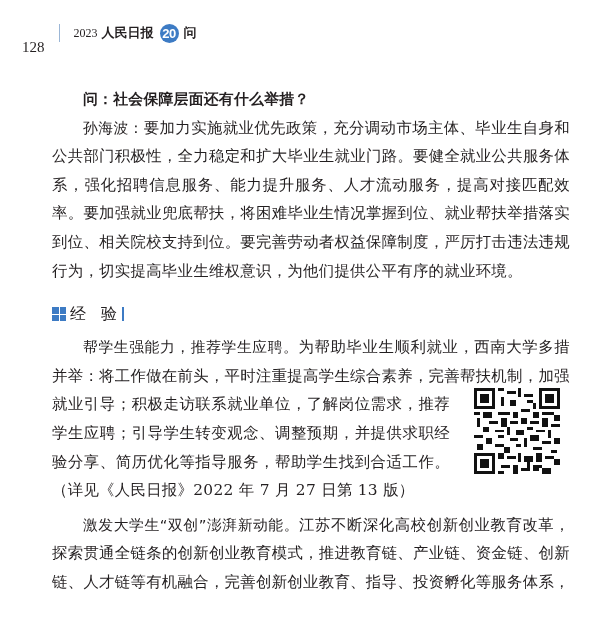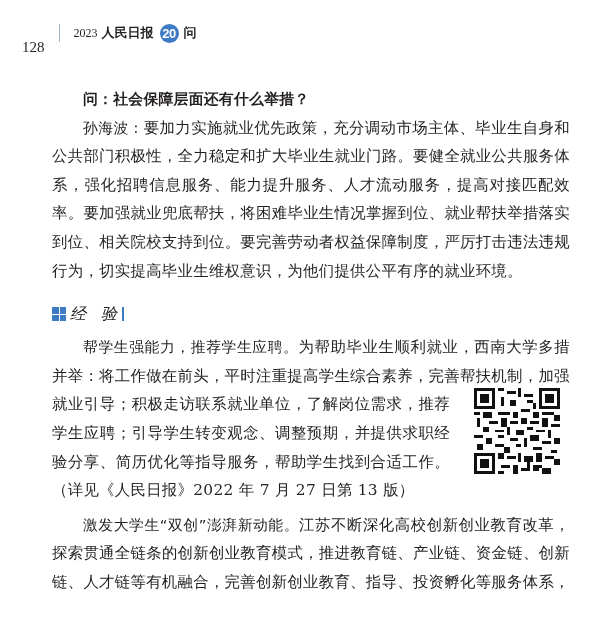--- a/index.html
+++ b/index.html
@@ -13,21 +13,21 @@
   .book-year { font-family:"Liberation Serif",serif; font-size:12px; margin-right:4px; font-weight:normal; }
   .badge { display:inline-block; width:19px; height:19px; border-radius:50%; background:#3d7bc4; color:#fff;
            font-family:"Liberation Sans",sans-serif; font-size:13px; font-weight:bold; text-align:center;
            line-height:19px; margin:0 5px 0 6px; letter-spacing:-0.5px; }
   .content { position:absolute; left:52px; top:77px; width:518px;margin-top:8px; }
   p { margin:0; font-size:15.4px; line-height:28.6px; text-align:justify; text-align-last:left; letter-spacing:0.3px; }
   .q { font-weight:bold; padding-left:31px; font-family:"DejaVu Sans","Liberation Sans",sans-serif; font-size:14.8px; margin-bottom:0px; }
   .indent { text-indent:31px; }
   .b { font-weight:normal; font-family:"DejaVu Sans","Liberation Sans",sans-serif; font-size:14.8px; }
   .section-head { display:flex; align-items:center; margin-top:16px; margin-bottom:6px; height:26px;
-                  font-family:"DejaVu Sans","Liberation Sans",sans-serif; font-size:16px; color:#231f20;font-style:italic; }
+                  font-family:"DejaVu Sans","Liberation Sans",sans-serif; font-size:16px; color:#231f20; }
   .grid-icon { width:14px; height:14px; display:grid; grid-template-columns:1fr 1fr; grid-gap:1px; margin-right:4px; }
   .grid-icon span { background:#3d7bc4; display:block; }
   .head-text { letter-spacing:5px; }
   .head-bar { width:1.5px; height:14px; background:#3d7bc4; margin-left:0px; }
   .with-qr { position:relative; }
   .qr { position:absolute; right:10px; top:-2px; width:86px; height:86px; background:#fff; }
   .narrow { width:398px; }
 </style>
 </head>
 <body>

